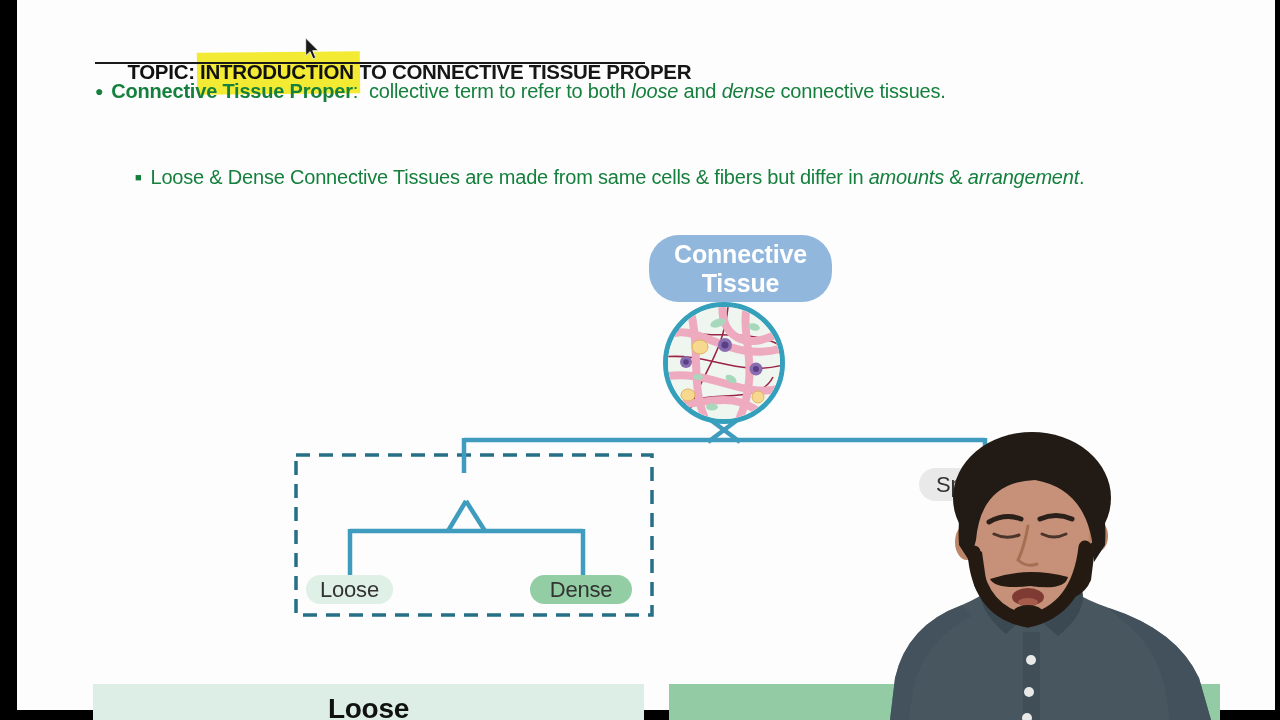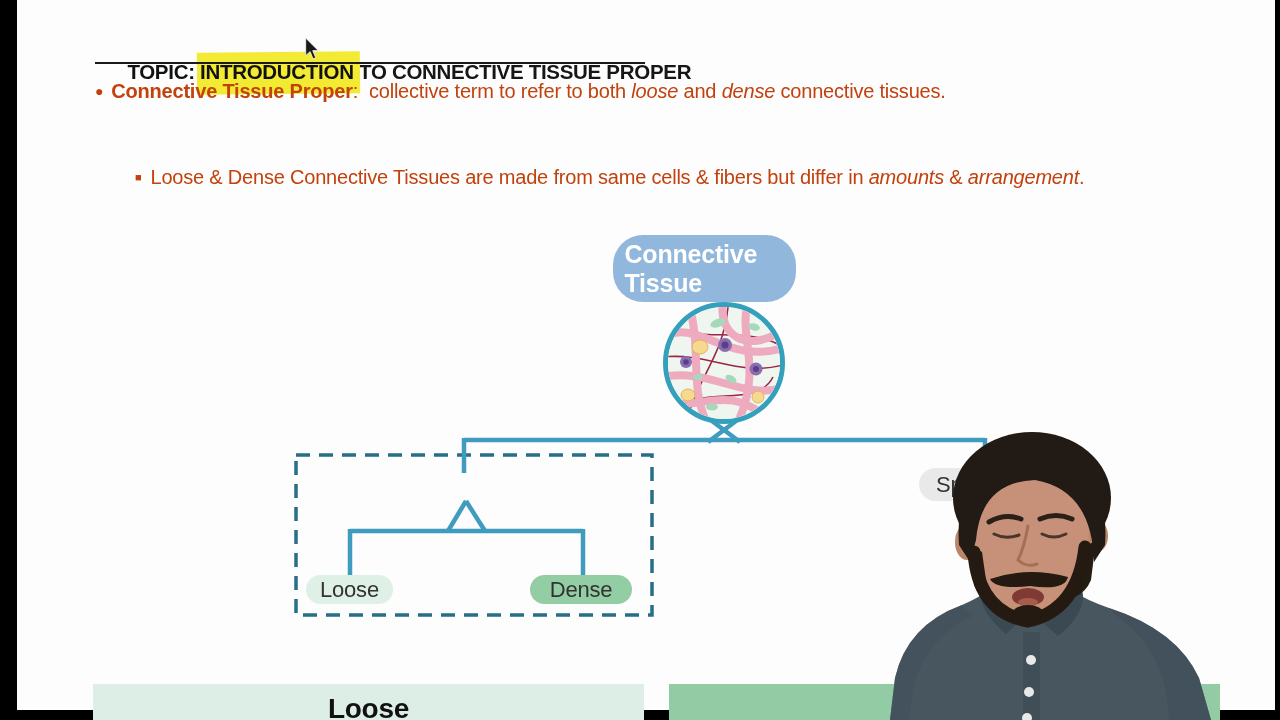--- a/index.html
+++ b/index.html
@@ -16,38 +16,38 @@
          color:#111;letter-spacing:-0.3px;white-space:pre;line-height:26px;}
   .title .label{font-weight:700;}
   .title .rest{font-weight:700;color:#161616;}
   .hl-wrap{position:relative;display:inline-block;}
   .hl-marker{position:absolute;left:-3px;top:-7px;right:-6px;bottom:-9px;z-index:0;
              transform:rotate(-0.6deg);}
   .hl-text{position:relative;z-index:2;}
   .title-underline{position:absolute;left:0;top:29px;width:550px;height:2px;background:#1a1a1a;z-index:1;}
 
   
-  .bullet{position:absolute;color:#c2410c;font-size:20px;letter-spacing:-0.2px;white-space:pre;}
+  .bullet{position:absolute;color:#15803d;font-size:20px;letter-spacing:-0.2px;white-space:pre;}
   .b1{left:78px;top:80px;}
   .b2{left:118px;top:123px;}
   .b3{left:118px;top:166px;}
   .dot{font-size:14px;vertical-align:2px;margin-right:8px;}
   .sq{font-size:11px;vertical-align:3px;margin-right:9px;}
   .bold{font-weight:700;}
   .it{font-style:italic;}
   .blank{display:inline-block;border-bottom:2px solid #3a3a3a;height:17px;}
   .blank-1{width:80px;}
   .blank-2{width:108px;}
 
   
   .lines-svg{position:absolute;left:0;top:0;width:1280px;height:720px;z-index:2;pointer-events:none;}
   .pill{position:absolute;z-index:3;display:flex;align-items:center;justify-content:center;
         color:#333;font-size:22px;letter-spacing:-0.2px;}
-  .node-root{left:596px;top:235px;width:183px;height:67px;border-radius:30px;
-             font-weight:700;font-size:25px;line-height:29px;text-align:left;}
+  .node-root{left:632px;top:235px;width:183px;height:67px;border-radius:30px;
+             font-weight:700;font-size:25px;line-height:29px;text-align:center;}
   .node-root .inner{width:160px;}
   .node-proper{left:385px;top:471px;width:130px;height:31px;border-radius:16px;}
   .node-loose{left:289px;top:575px;width:87px;height:29px;border-radius:15px;}
   .node-dense{left:513px;top:575px;width:102px;height:29px;border-radius:15px;}
   .node-spec{left:902px;top:468px;width:150px;height:33px;border-radius:17px;
              justify-content:flex-start;padding-left:17px;}
   .micrograph{position:absolute;left:646px;top:302px;width:122px;height:122px;border-radius:50%;
               border:5px solid #35a0bc;overflow:hidden;z-index:3;background:#eef6ef;}
 
   

